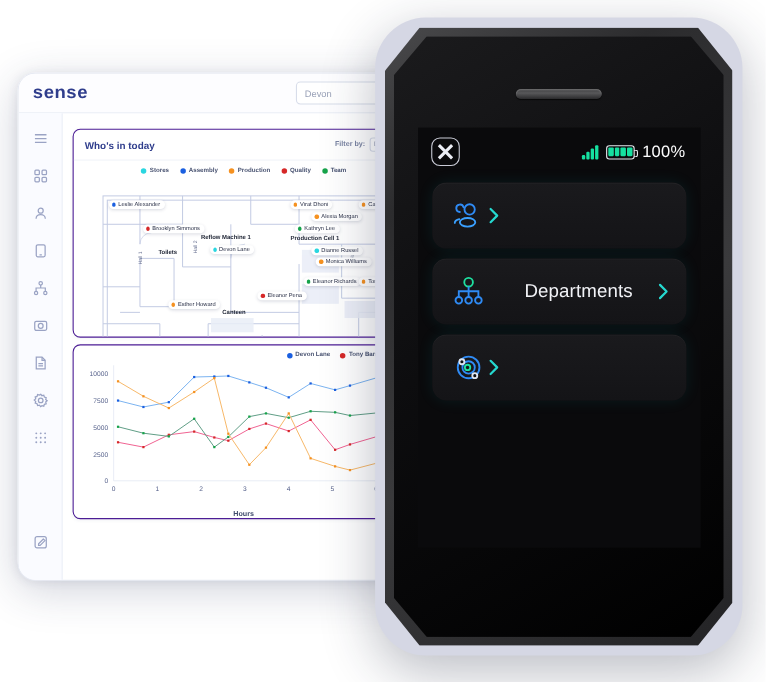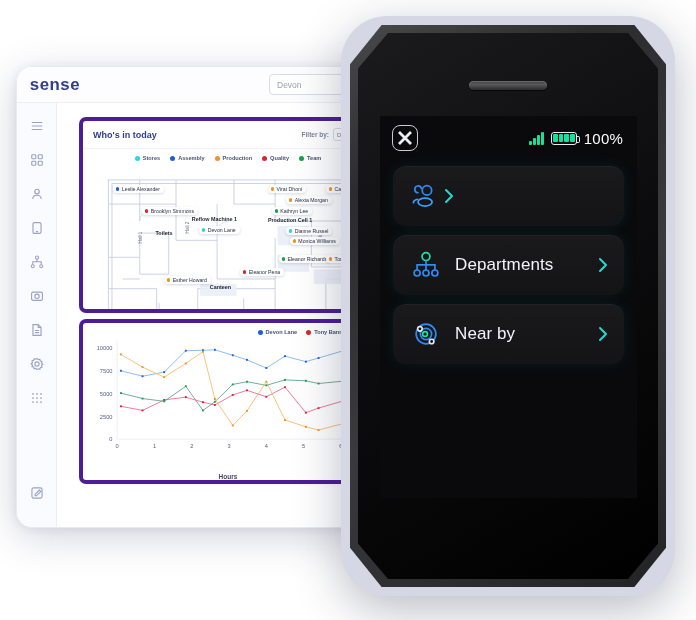--- a/index.html
+++ b/index.html
@@ -55,22 +55,22 @@
   .content{flex:1;padding:8px 0 0 8px;box-sizing:border-box;overflow:hidden;}
   .tabs{display:flex;gap:22px;padding-left:12px;height:24px;align-items:flex-start;}
   .tab{font-size:9.5px;color:#9aa2b8;position:relative;padding-bottom:6px;}
   .tab.active{color:#3b5bdb;font-weight:600;}
   .tab.active:after{
     content:"";position:absolute;left:-8px;right:-8px;bottom:0;height:2px;
     background:#3b5bdb;border-radius:2px;
   }
 
   .card{
-    background:#fff;border:4px solid #4c1d95;border-radius:7px;
-    margin:6px 0 0 14px;box-shadow:0 1px 3px rgba(40,50,90,.05);
+    background:#fff;border:1px solid #4c1d95;border-radius:7px;
+    margin:6px 0 0 1px;box-shadow:0 1px 3px rgba(40,50,90,.05);
     overflow:hidden;
   }
   .card-head{
     display:flex;align-items:center;justify-content:space-between;
     padding:7px 10px;border-bottom:1px solid #f1f3f9;
   }
   .card-title{font-size:9px;font-weight:700;color:#2f3d8c;}
   .filter-wrap{display:flex;align-items:center;gap:4px;}
   .filter-lbl{font-size:6.5px;color:#7b85a3;font-weight:600;}
   .filter-sel{
@@ -124,21 +124,21 @@
     background:linear-gradient(150deg,#1b1b1d 0%,#0d0d0f 45%,#000 100%);
     clip-path:polygon(10% 0,90% 0,100% 6.5%,100% 93.5%,90% 100%,10% 100%,0 93.5%,0 6.5%);
   }
   .speaker{
     position:absolute;left:469px;top:81px;width:78px;height:9px;border-radius:5px;
     background:linear-gradient(180deg,#3e3e40,#58585a 40%,#2a2a2c);
     box-shadow:inset 0 1px 1px rgba(255,255,255,.22), 0 1px 1px rgba(0,0,0,.6);
   }
   .screen{
     position:absolute;left:380px;top:116px;width:257px;height:382px;
-    background:#0a0a0c;overflow:hidden;
+    background:#0a0a0c;overflow:hidden;text-align:center;
   }
   .statusbar{
     height:44px;display:flex;align-items:center;justify-content:space-between;
     padding:0 14px 0 12px;box-sizing:border-box;
   }
   .closebtn{
     width:24px;height:24px;border-radius:8px;border:1.4px solid #c9cbd6;
     display:flex;align-items:center;justify-content:center;color:#eceef5;
     font-size:11px;line-height:1;
   }
@@ -559,21 +559,20 @@
       <div class="mrow">
         <div class="mi">
           <svg viewBox="0 0 32 32" fill="none" stroke-width="1.8">
             <circle cx="16" cy="16" r="10.5" stroke="#2f8bf5"></circle>
             <circle cx="16" cy="16" r="6" stroke="#2f8bf5"></circle>
             <circle cx="15" cy="16" r="2.6" stroke="#1ee0a0"></circle>
             <circle cx="9.5" cy="10.5" r="2.4" stroke="#dfe6f2" fill="#0f0f12"></circle>
             <circle cx="22" cy="24" r="2.4" stroke="#dfe6f2" fill="#0f0f12"></circle>
           </svg>
         </div>
-        <div class="mlabel">Near by</div>
         <div class="chev">
           <svg viewBox="0 0 13 20" fill="none" stroke="currentColor" stroke-width="2" stroke-linecap="round" stroke-linejoin="round">
               <path d="M3 4l6 6-6 6"></path>
             </svg>
         </div>
       </div>
 
     </div>
   </div>
 </div>

